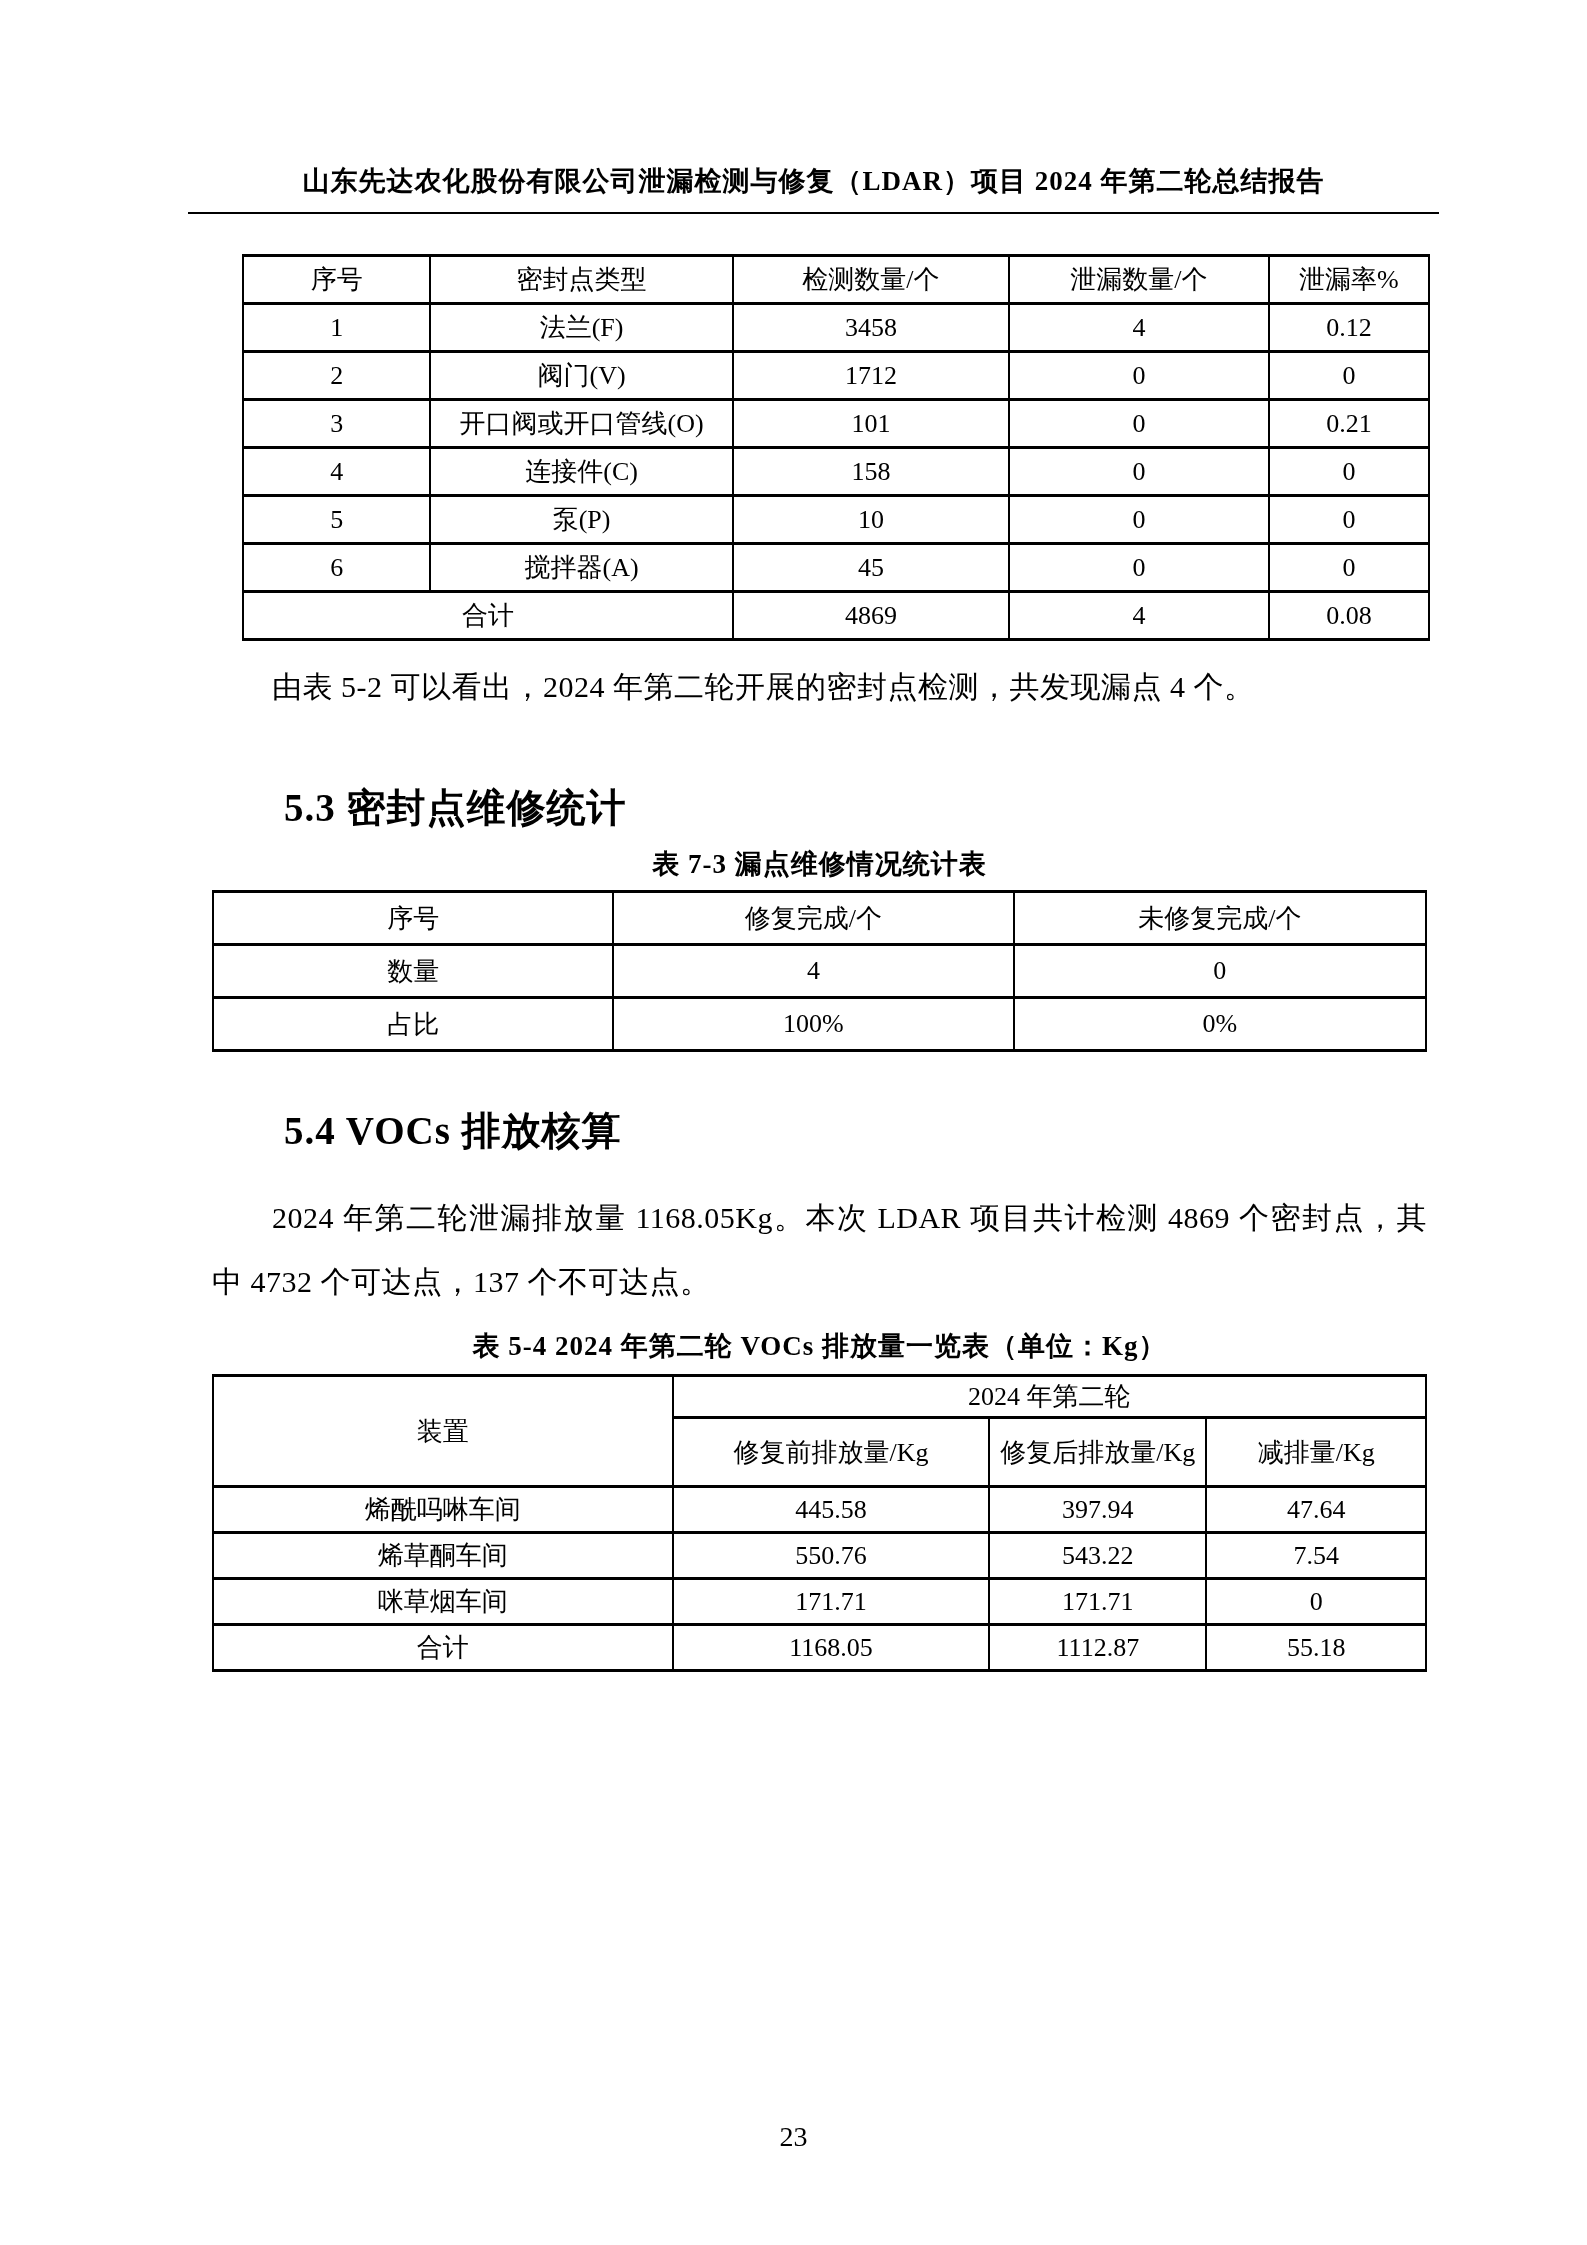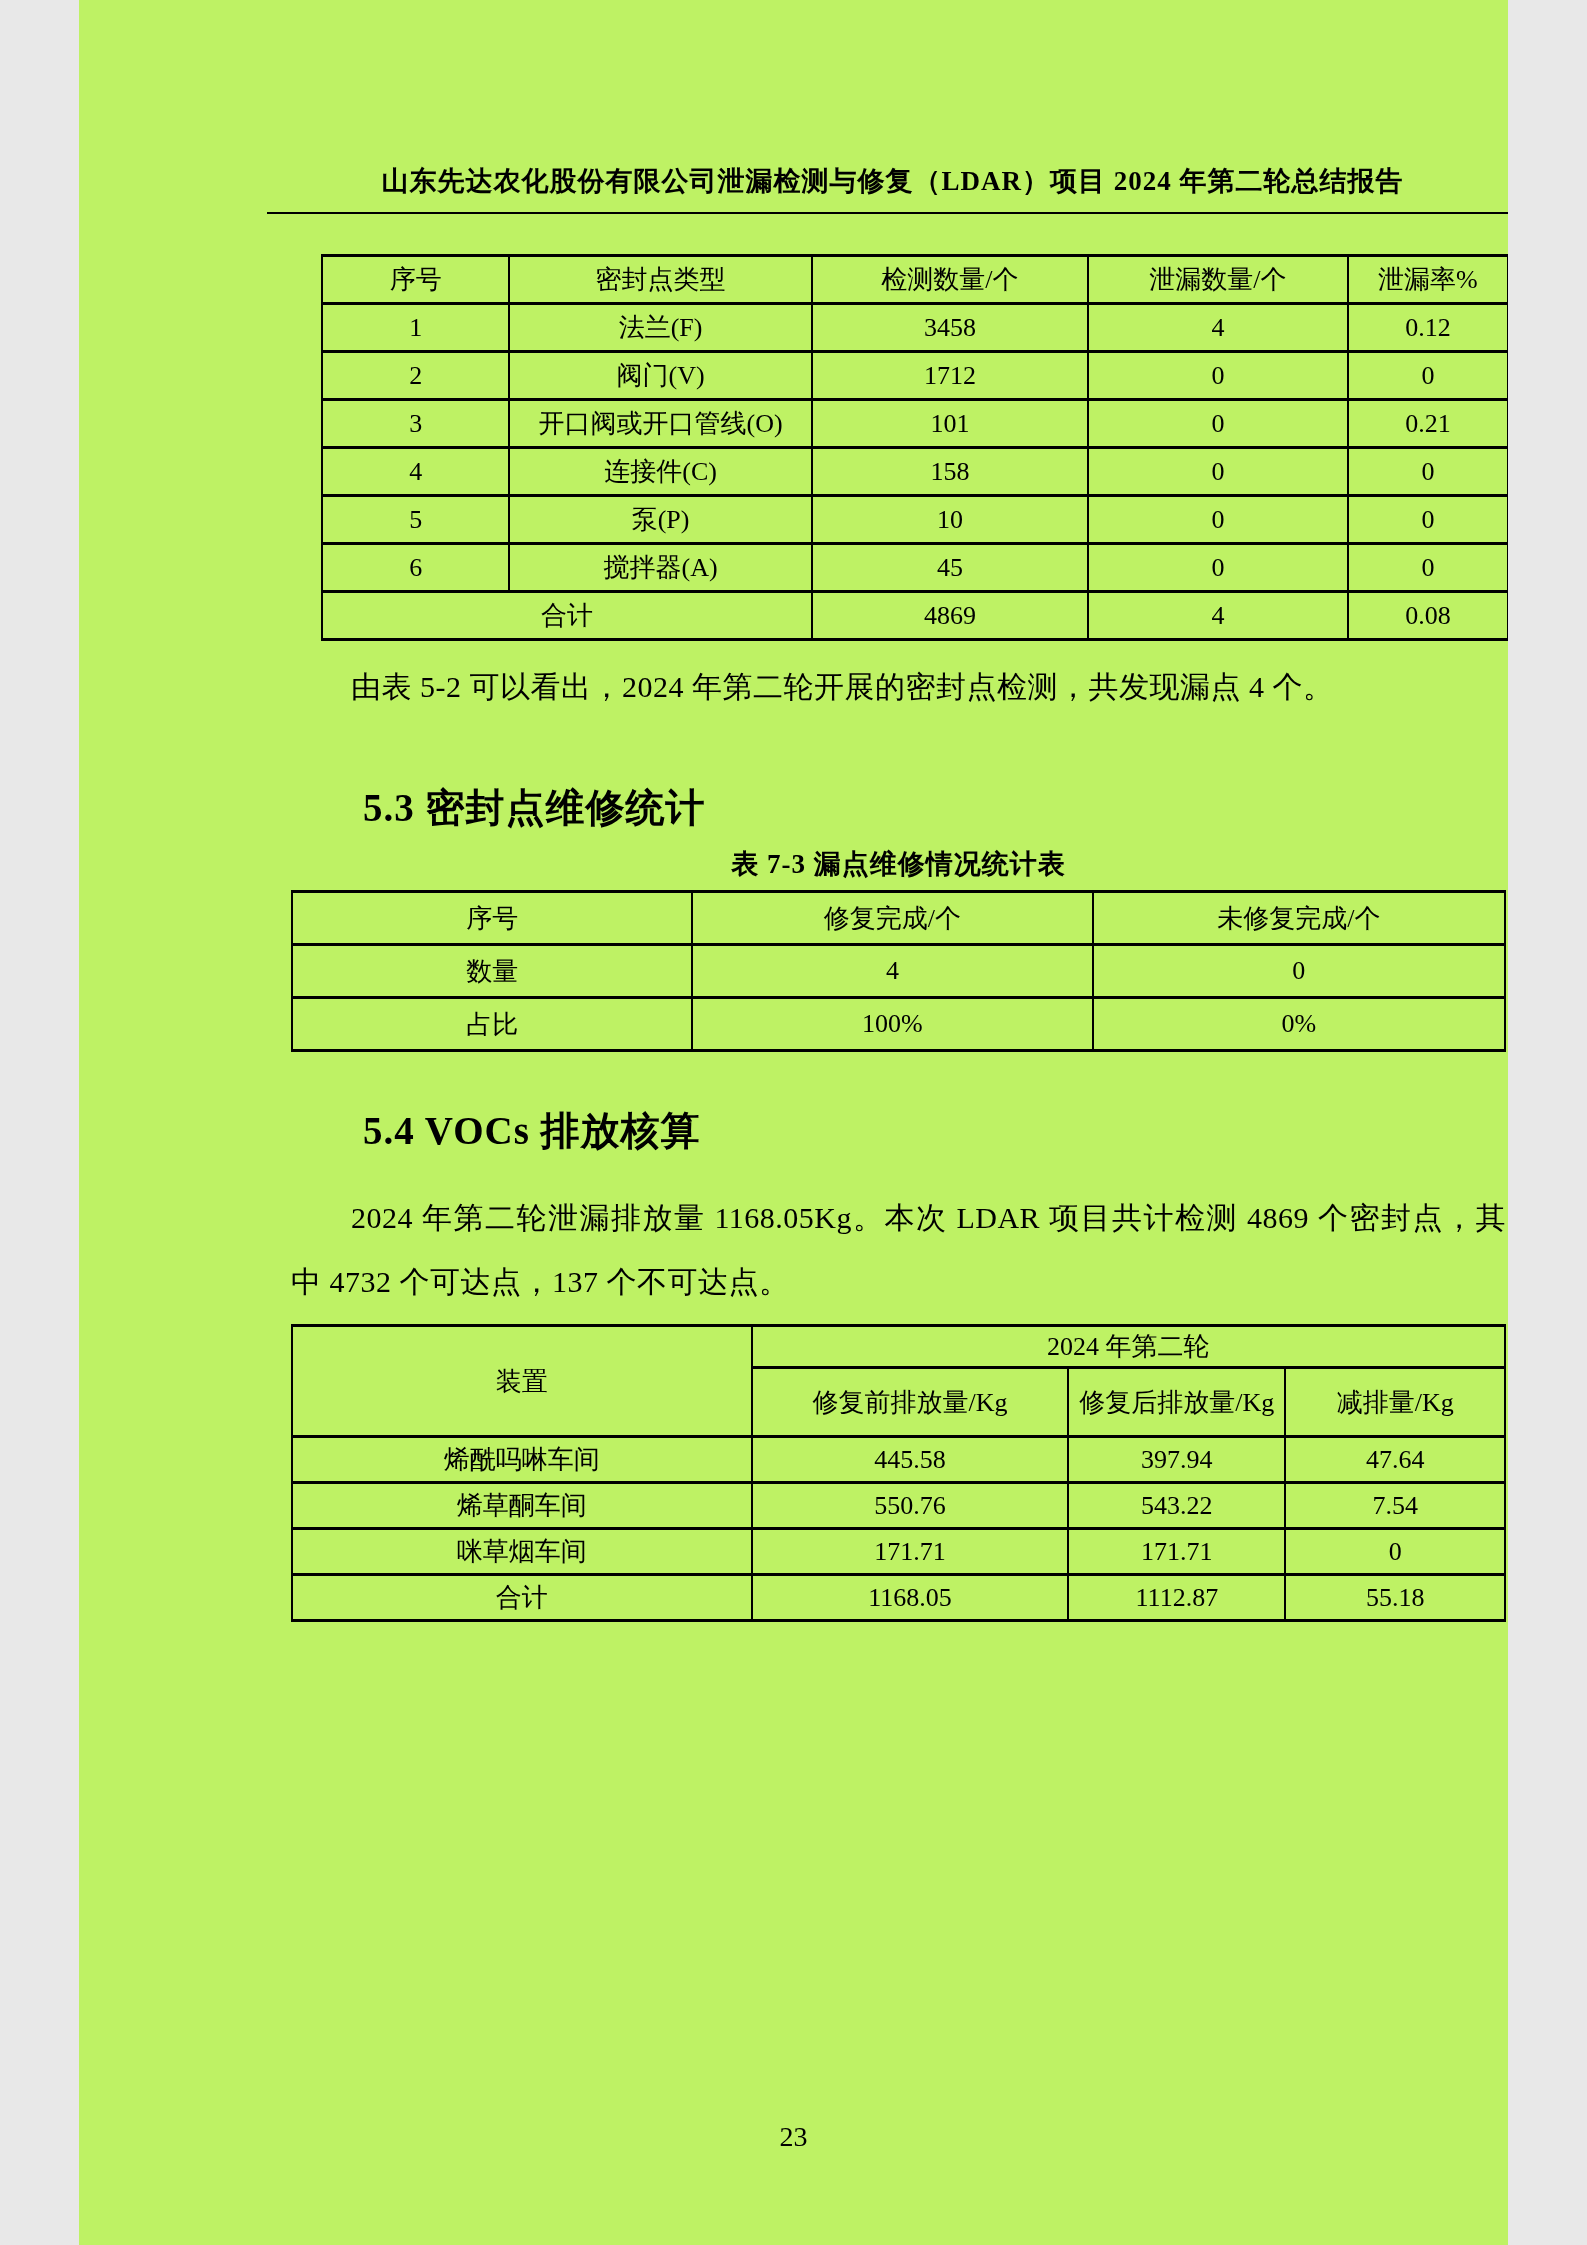--- a/index.html
+++ b/index.html
@@ -1,17 +1,17 @@
 <!DOCTYPE html>
 <html lang="zh"><head>
 <meta charset="utf-8">
 <style>
   html,body{margin:0;padding:0;background:#e8e8e8;}
   .page{
-    width:1429px;height:2245px;background:#bef264;position:relative;
+    width:1587px;height:2245px;background:#ffffff;position:relative;
     margin:0 auto;color:#000;
     font-family:"Liberation Serif","DejaVu Serif",serif;
     overflow:hidden;
   }
   .content{position:absolute;left:212px;top:0;width:1215px;}
   
   .doc-header{
     margin-top:163px;margin-left:-24px;margin-right:-12px;
     text-align:center;font-weight:bold;font-size:27px;
     padding-bottom:13px;border-bottom:2.5px solid #000;
@@ -167,20 +167,21 @@
           <td>100%</td>
           <td>0%</td>
         </tr>
       </tbody>
     </table>
 
     <h2 class="section-heading h54">5.4  VOCs 排放核算</h2>
 
     <p class="para p54">2024 年第二轮泄漏排放量 1168.05Kg。本次 LDAR 项目共计检测 4869 个密封点，其中 4732 个可达点，137 个不可达点。</p>
 
+    <div class="tbl-caption cap54">表 5-4  2024 年第二轮 VOCs 排放量一览表（单位：Kg）</div>
 
     <table class="t54">
       <colgroup>
         <col style="width:37.9%">
           <col style="width:26.1%">
           <col style="width:17.9%">
           <col style="width:18.1%">
       </colgroup>
       <tbody>
         <tr class="group-row">

